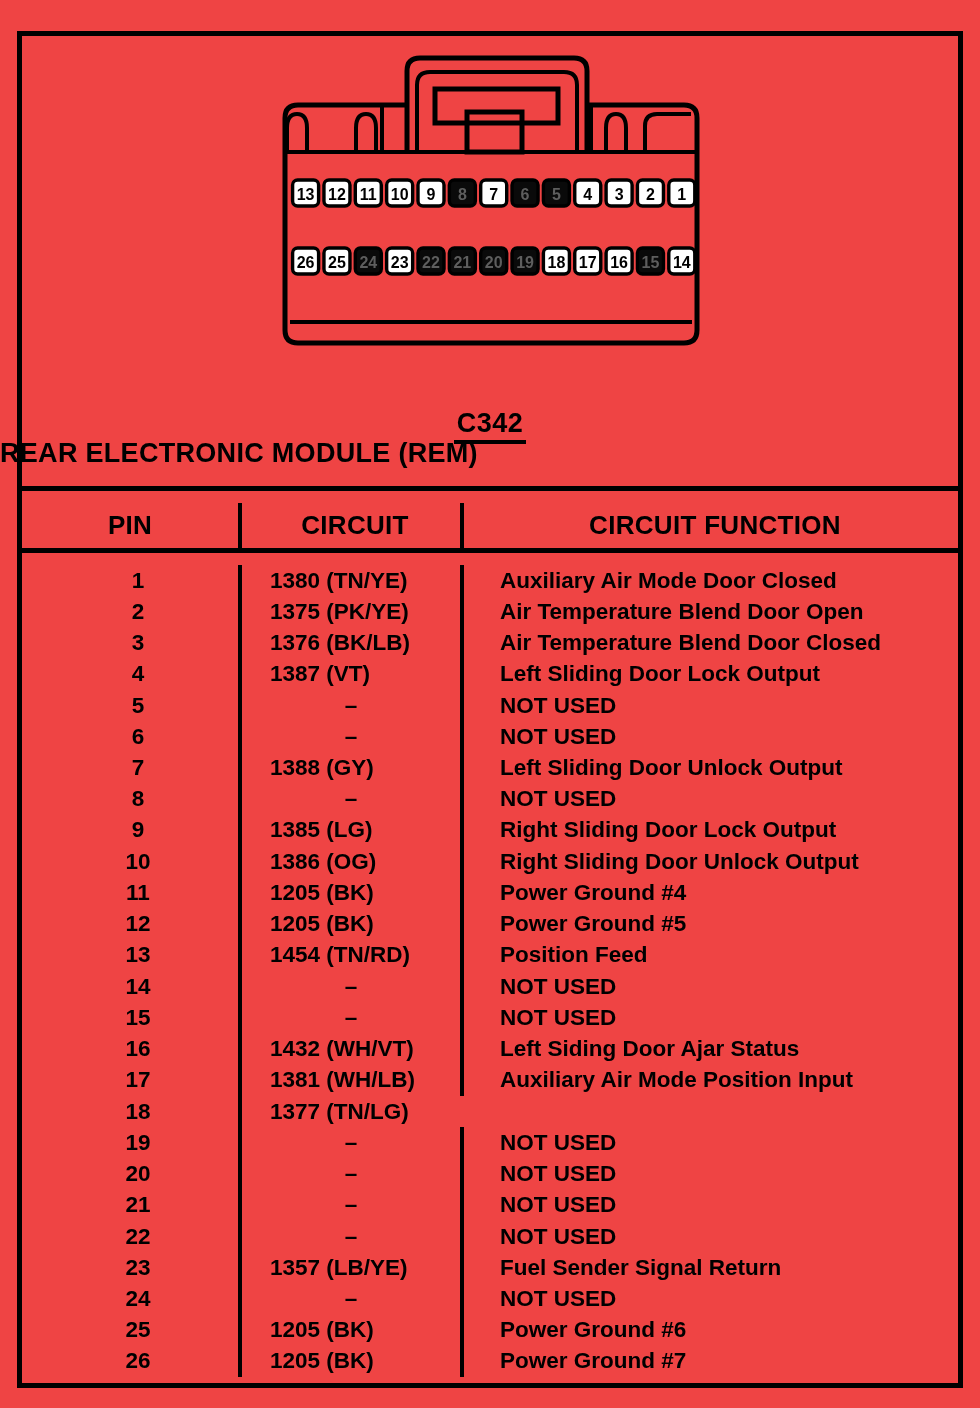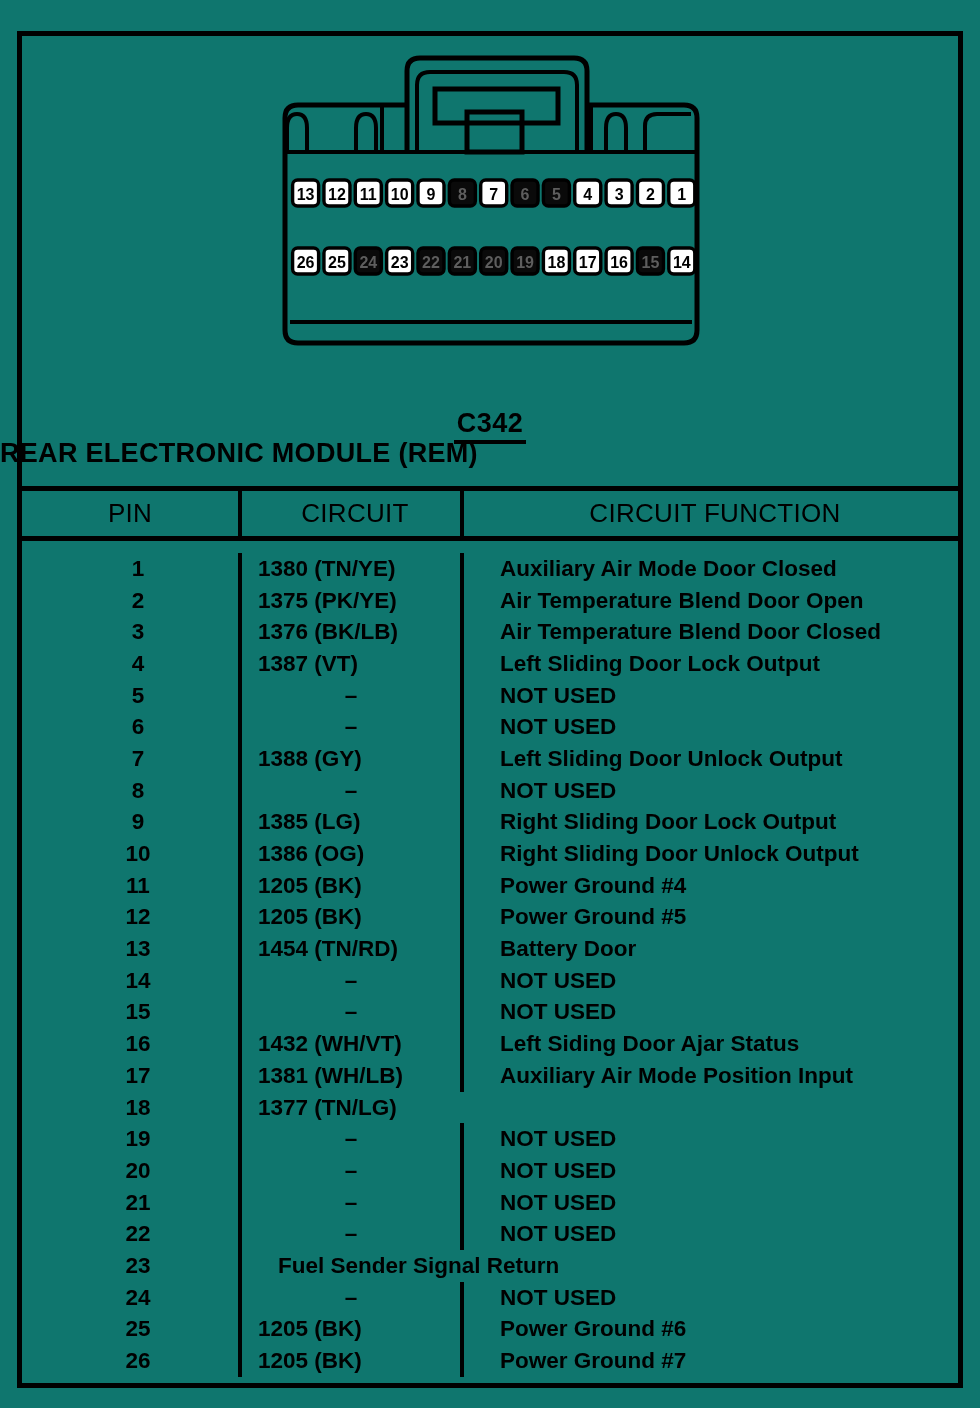--- a/index.html
+++ b/index.html
@@ -1,17 +1,17 @@
 <!DOCTYPE html>
 <html><head>
 <meta charset="utf-8">
 <style>
   html,body { margin:0; padding:0; background:#ffffff; }
   .page {
-    position:relative; width:980px; height:1408px; background:#0f766e;
+    position:relative; width:980px; height:1408px; background:#ef4444;
     font-family:"Liberation Sans", sans-serif; color:#000; overflow:hidden;
   }
   .frame {
     position:absolute; left:17px; top:31px; width:946px; height:1357px;
     border:5px solid #000; box-sizing:border-box;
   }
   .connector { position:absolute; left:17px; top:40px; width:946px; height:400px; }
   .connector path, .connector rect.line { fill:none; stroke:#000; }
   .connector text {
     font-family:"Liberation Sans", sans-serif; font-weight:bold; font-size:16px;
@@ -26,31 +26,31 @@
     position:absolute; left:0; top:438px; width:980px; text-align:left;
     font-size:27px; font-weight:bold; letter-spacing:0.3px;
   }
   .table {
     position:absolute; left:17px; top:486px; width:946px; height:902px;
     box-sizing:border-box; border:5px solid #000;
     display:flex; flex-direction:column;
   }
   .thead {
     flex:0 0 45px; display:flex; border-bottom:5px solid #000;
-    font-size:26px; font-weight:normal; letter-spacing:0.3px;
+    font-size:26px; font-weight:bold; letter-spacing:0.3px;margin-top:12px;
   }
   .tbody {
     flex:1; display:flex; flex-direction:column;
     font-size:22.5px; font-weight:bold; padding-top:12px; padding-bottom:6px;
     overflow:hidden;
   }
   .row { flex:1; display:flex; min-height:0; }
   .cell { display:flex; align-items:center; box-sizing:border-box; }
   .c1 { width:216px; justify-content:center; }
-  .c2 { width:222px; border-left:4px solid #000; padding-left:16px; }
+  .c2 { width:222px; border-left:4px solid #000; padding-left:28px; }
   .c3 { flex:1; border-left:4px solid #000; padding-left:36px; }
   .thead .c2, .thead .c3 { padding-left:8px; justify-content:center; }
   .tbody .c1 { padding-left:16px; }
   .tbody .c2.center { padding-left:0; justify-content:center; }
 </style>
 </head>
 <body>
 
 <div class="page">
   <div class="frame"></div>
@@ -199,21 +199,21 @@
           <div class="cell c3">Power Ground #4</div>
         </div>
         <div class="row">
           <div class="cell c1">12</div>
           <div class="cell c2">1205 (BK)</div>
           <div class="cell c3">Power Ground #5</div>
         </div>
         <div class="row">
           <div class="cell c1">13</div>
           <div class="cell c2">1454 (TN/RD)</div>
-          <div class="cell c3">Battery Door</div>
+          <div class="cell c3">Position Feed</div>
         </div>
         <div class="row">
           <div class="cell c1">14</div>
           <div class="cell c2 center">–</div>
           <div class="cell c3">NOT USED</div>
         </div>
         <div class="row">
           <div class="cell c1">15</div>
           <div class="cell c2 center">–</div>
           <div class="cell c3">NOT USED</div>
@@ -247,20 +247,21 @@
           <div class="cell c2 center">–</div>
           <div class="cell c3">NOT USED</div>
         </div>
         <div class="row">
           <div class="cell c1">22</div>
           <div class="cell c2 center">–</div>
           <div class="cell c3">NOT USED</div>
         </div>
         <div class="row">
           <div class="cell c1">23</div>
+          <div class="cell c2">1357 (LB/YE)</div>
           <div class="cell c3">Fuel Sender Signal Return</div>
         </div>
         <div class="row">
           <div class="cell c1">24</div>
           <div class="cell c2 center">–</div>
           <div class="cell c3">NOT USED</div>
         </div>
         <div class="row">
           <div class="cell c1">25</div>
           <div class="cell c2">1205 (BK)</div>

